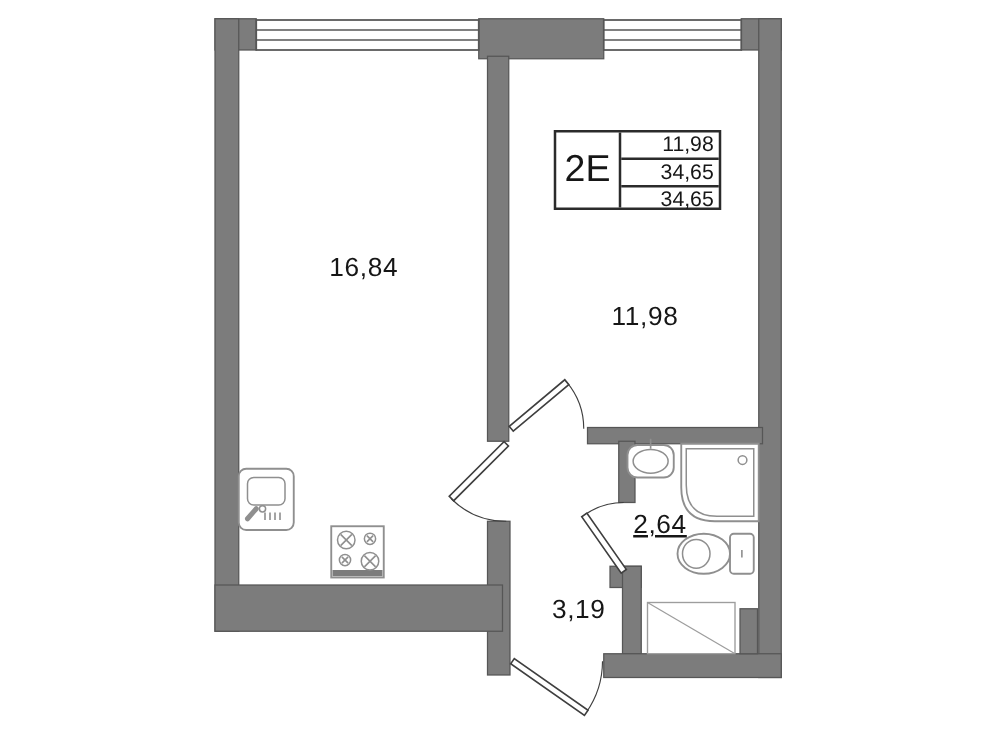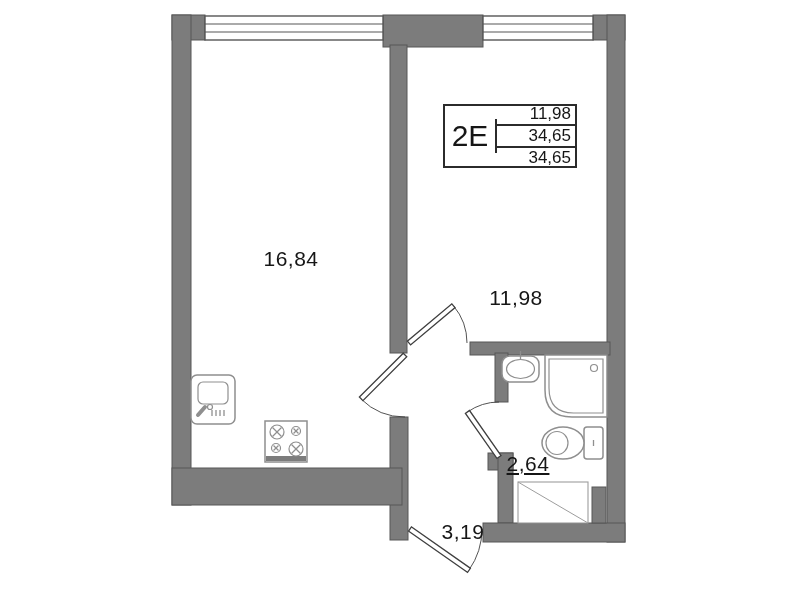--- a/index.html
+++ b/index.html
@@ -14,24 +14,24 @@
   .arc{fill:none;stroke:var(--door_line,#3f3f3f);stroke-width:0.9;}
   .fixture{fill:#fff;stroke:var(--fixture_line,#8f8f8f);stroke-width:1.5;}
   .fxthin{fill:none;stroke:var(--fixture_line,#8f8f8f);stroke-width:1.2;}
   .fxline{stroke:var(--fixture_line,#8f8f8f);stroke-width:1.3;fill:none;}
   .fxthick{stroke:var(--fixture_line,#8f8f8f);stroke-width:4;stroke-linecap:round;fill:none;}
   .ghost{fill:#fff;stroke:#9d9d9d;stroke-width:1.1;}
   .ghostline{stroke:#9d9d9d;stroke-width:1;fill:none;}
   .roomzone{fill:transparent;stroke:none;}
 
   .area-label{position:absolute;transform:translate(-50%,-50%);font-size:21px;letter-spacing:.5px;
-              color:var(--text,#161616);white-space:nowrap;margin-top:44px;}
+              color:var(--text,#161616);white-space:nowrap;}
 
   .info-table{position:absolute;left:443px;top:104px;width:134px;height:64px;background:#fff;
-              border:2px solid #2b2b2b;box-sizing:border-box;display:flex;color:var(--text,#161616);align-items:center;}
+              border:2px solid #2b2b2b;box-sizing:border-box;display:flex;color:var(--text,#161616);}
   .unit-type{width:52px;border-right:2px solid #2b2b2b;box-sizing:border-box;display:flex;
              align-items:center;justify-content:center;font-size:30px;}
   .unit-areas{flex:1;display:flex;flex-direction:column;}
   .area-row{flex:1;display:flex;align-items:center;justify-content:flex-end;
             padding-right:4px;font-size:17px;box-sizing:border-box;}
   .area-row.bold{border-top:2px solid #2b2b2b;border-bottom:2px solid #2b2b2b;}
 </style>
 </head>
 <body>
 

